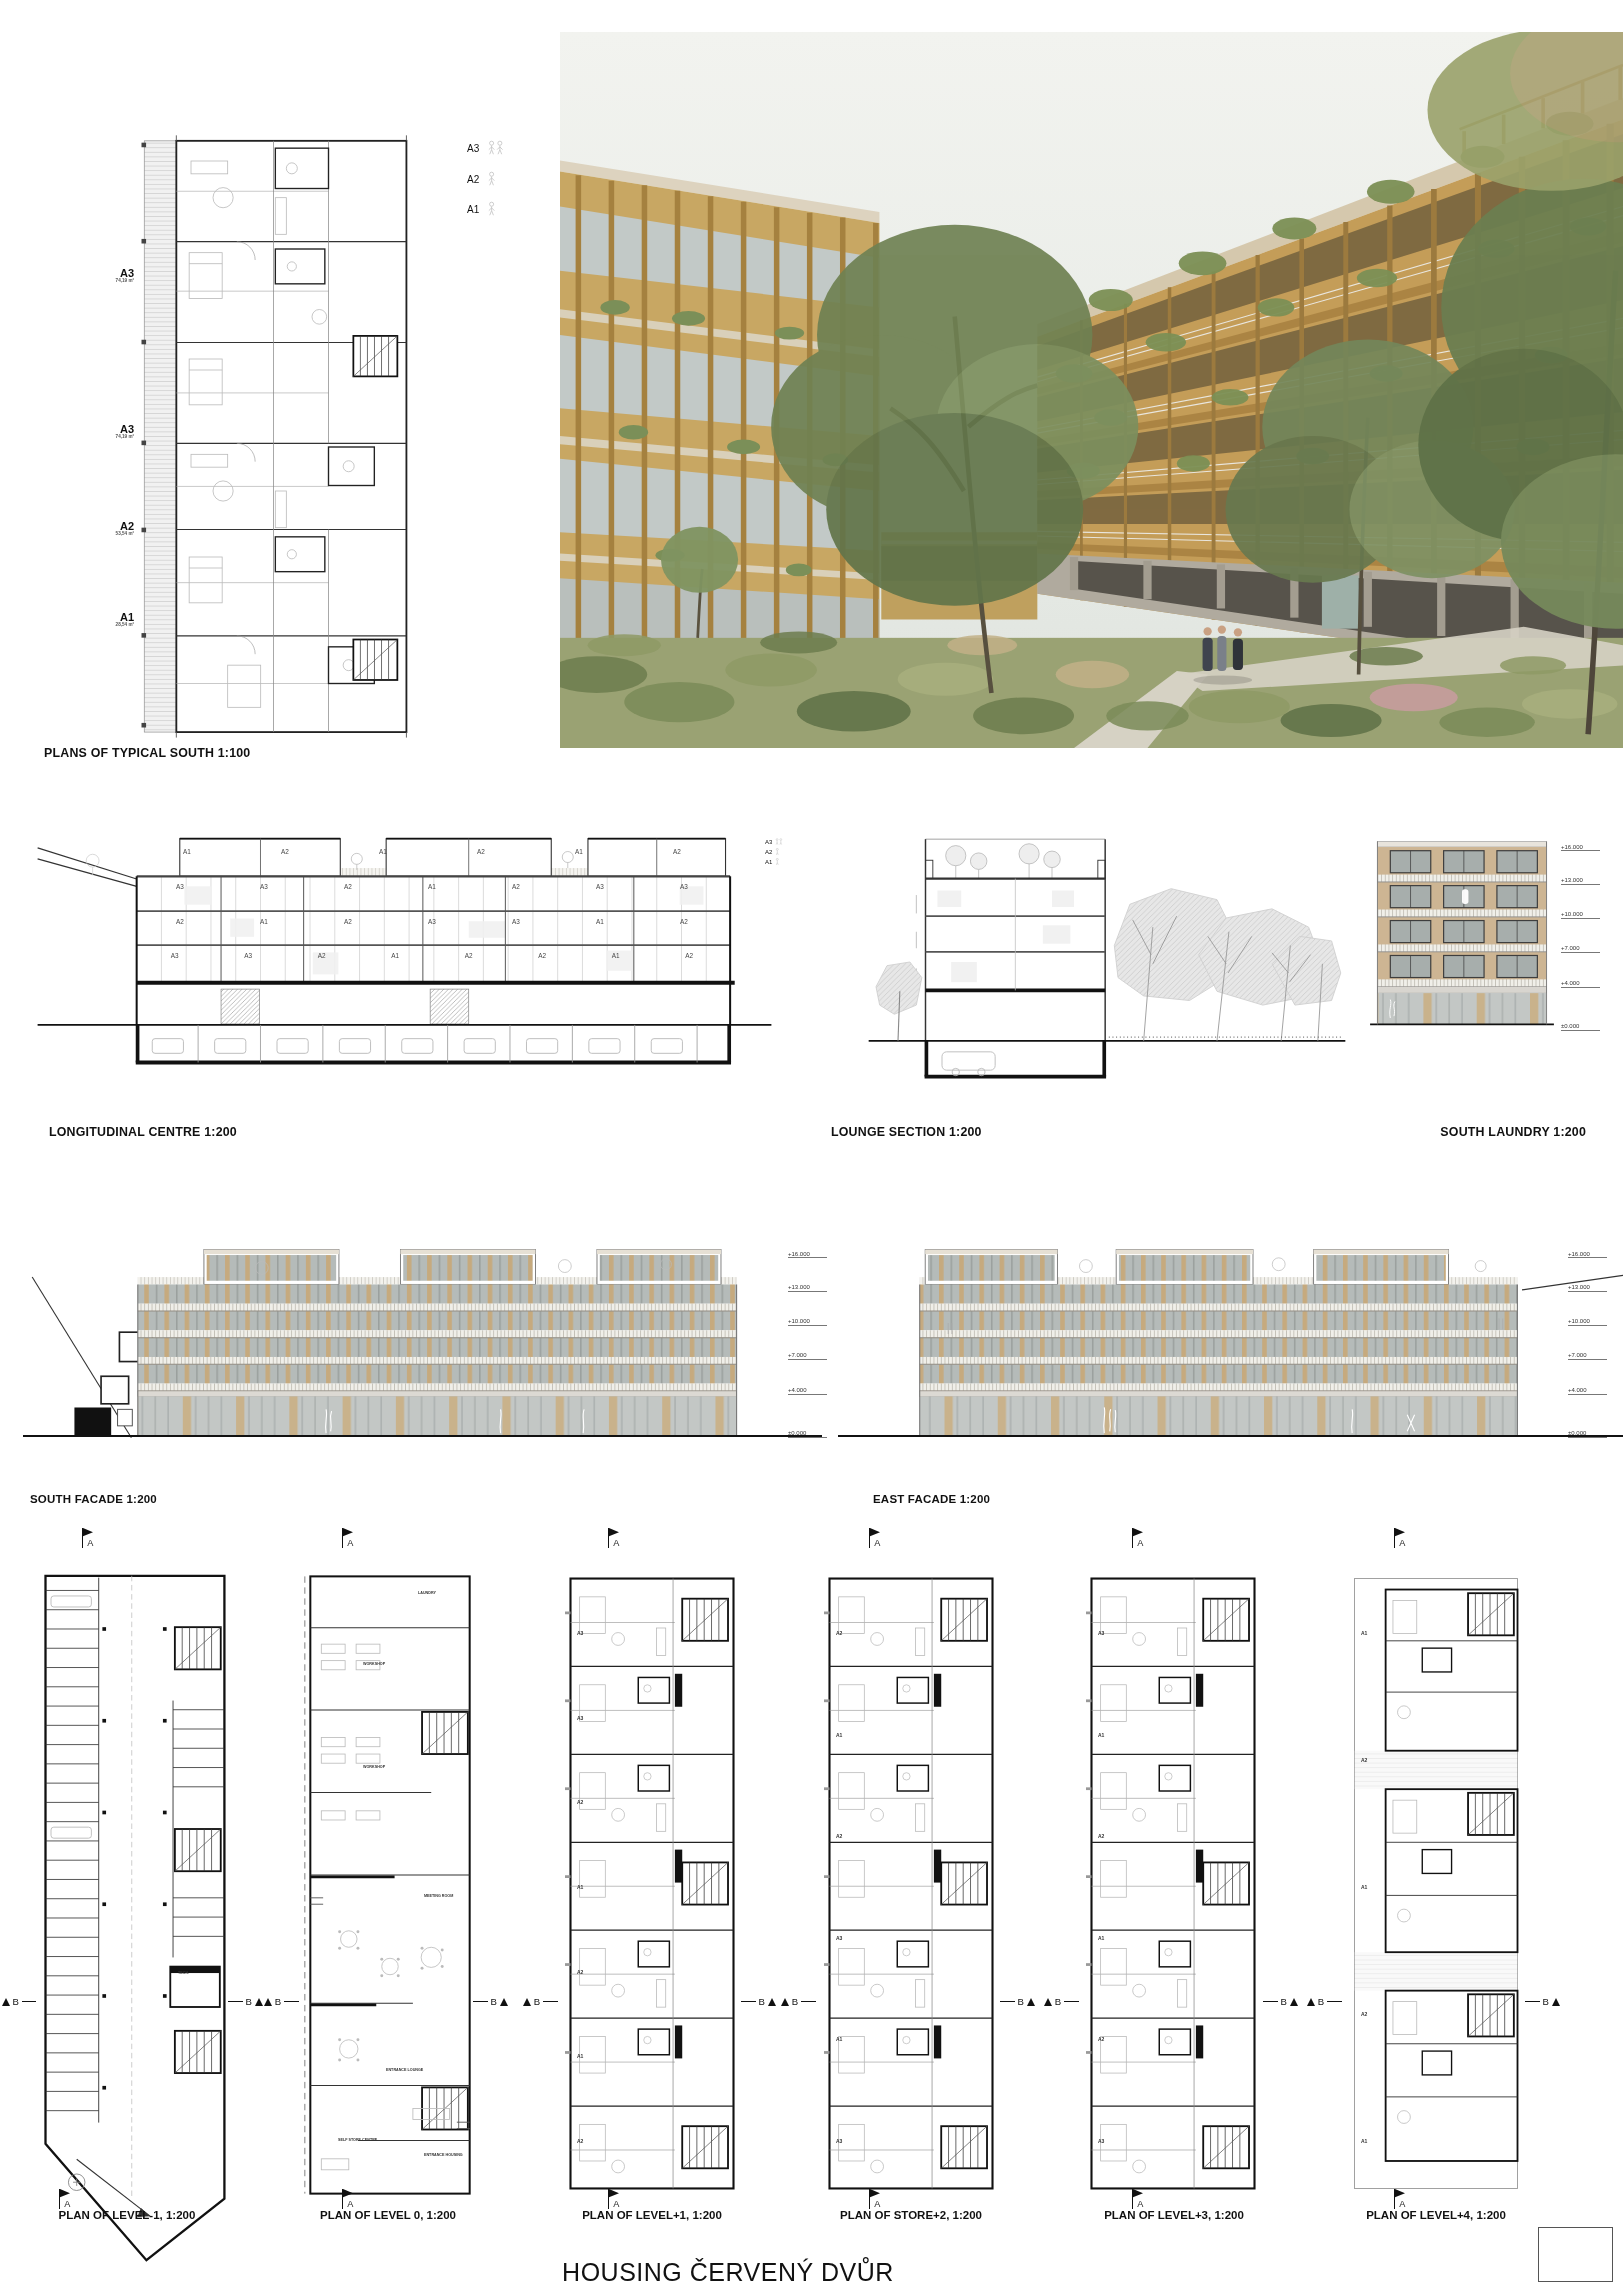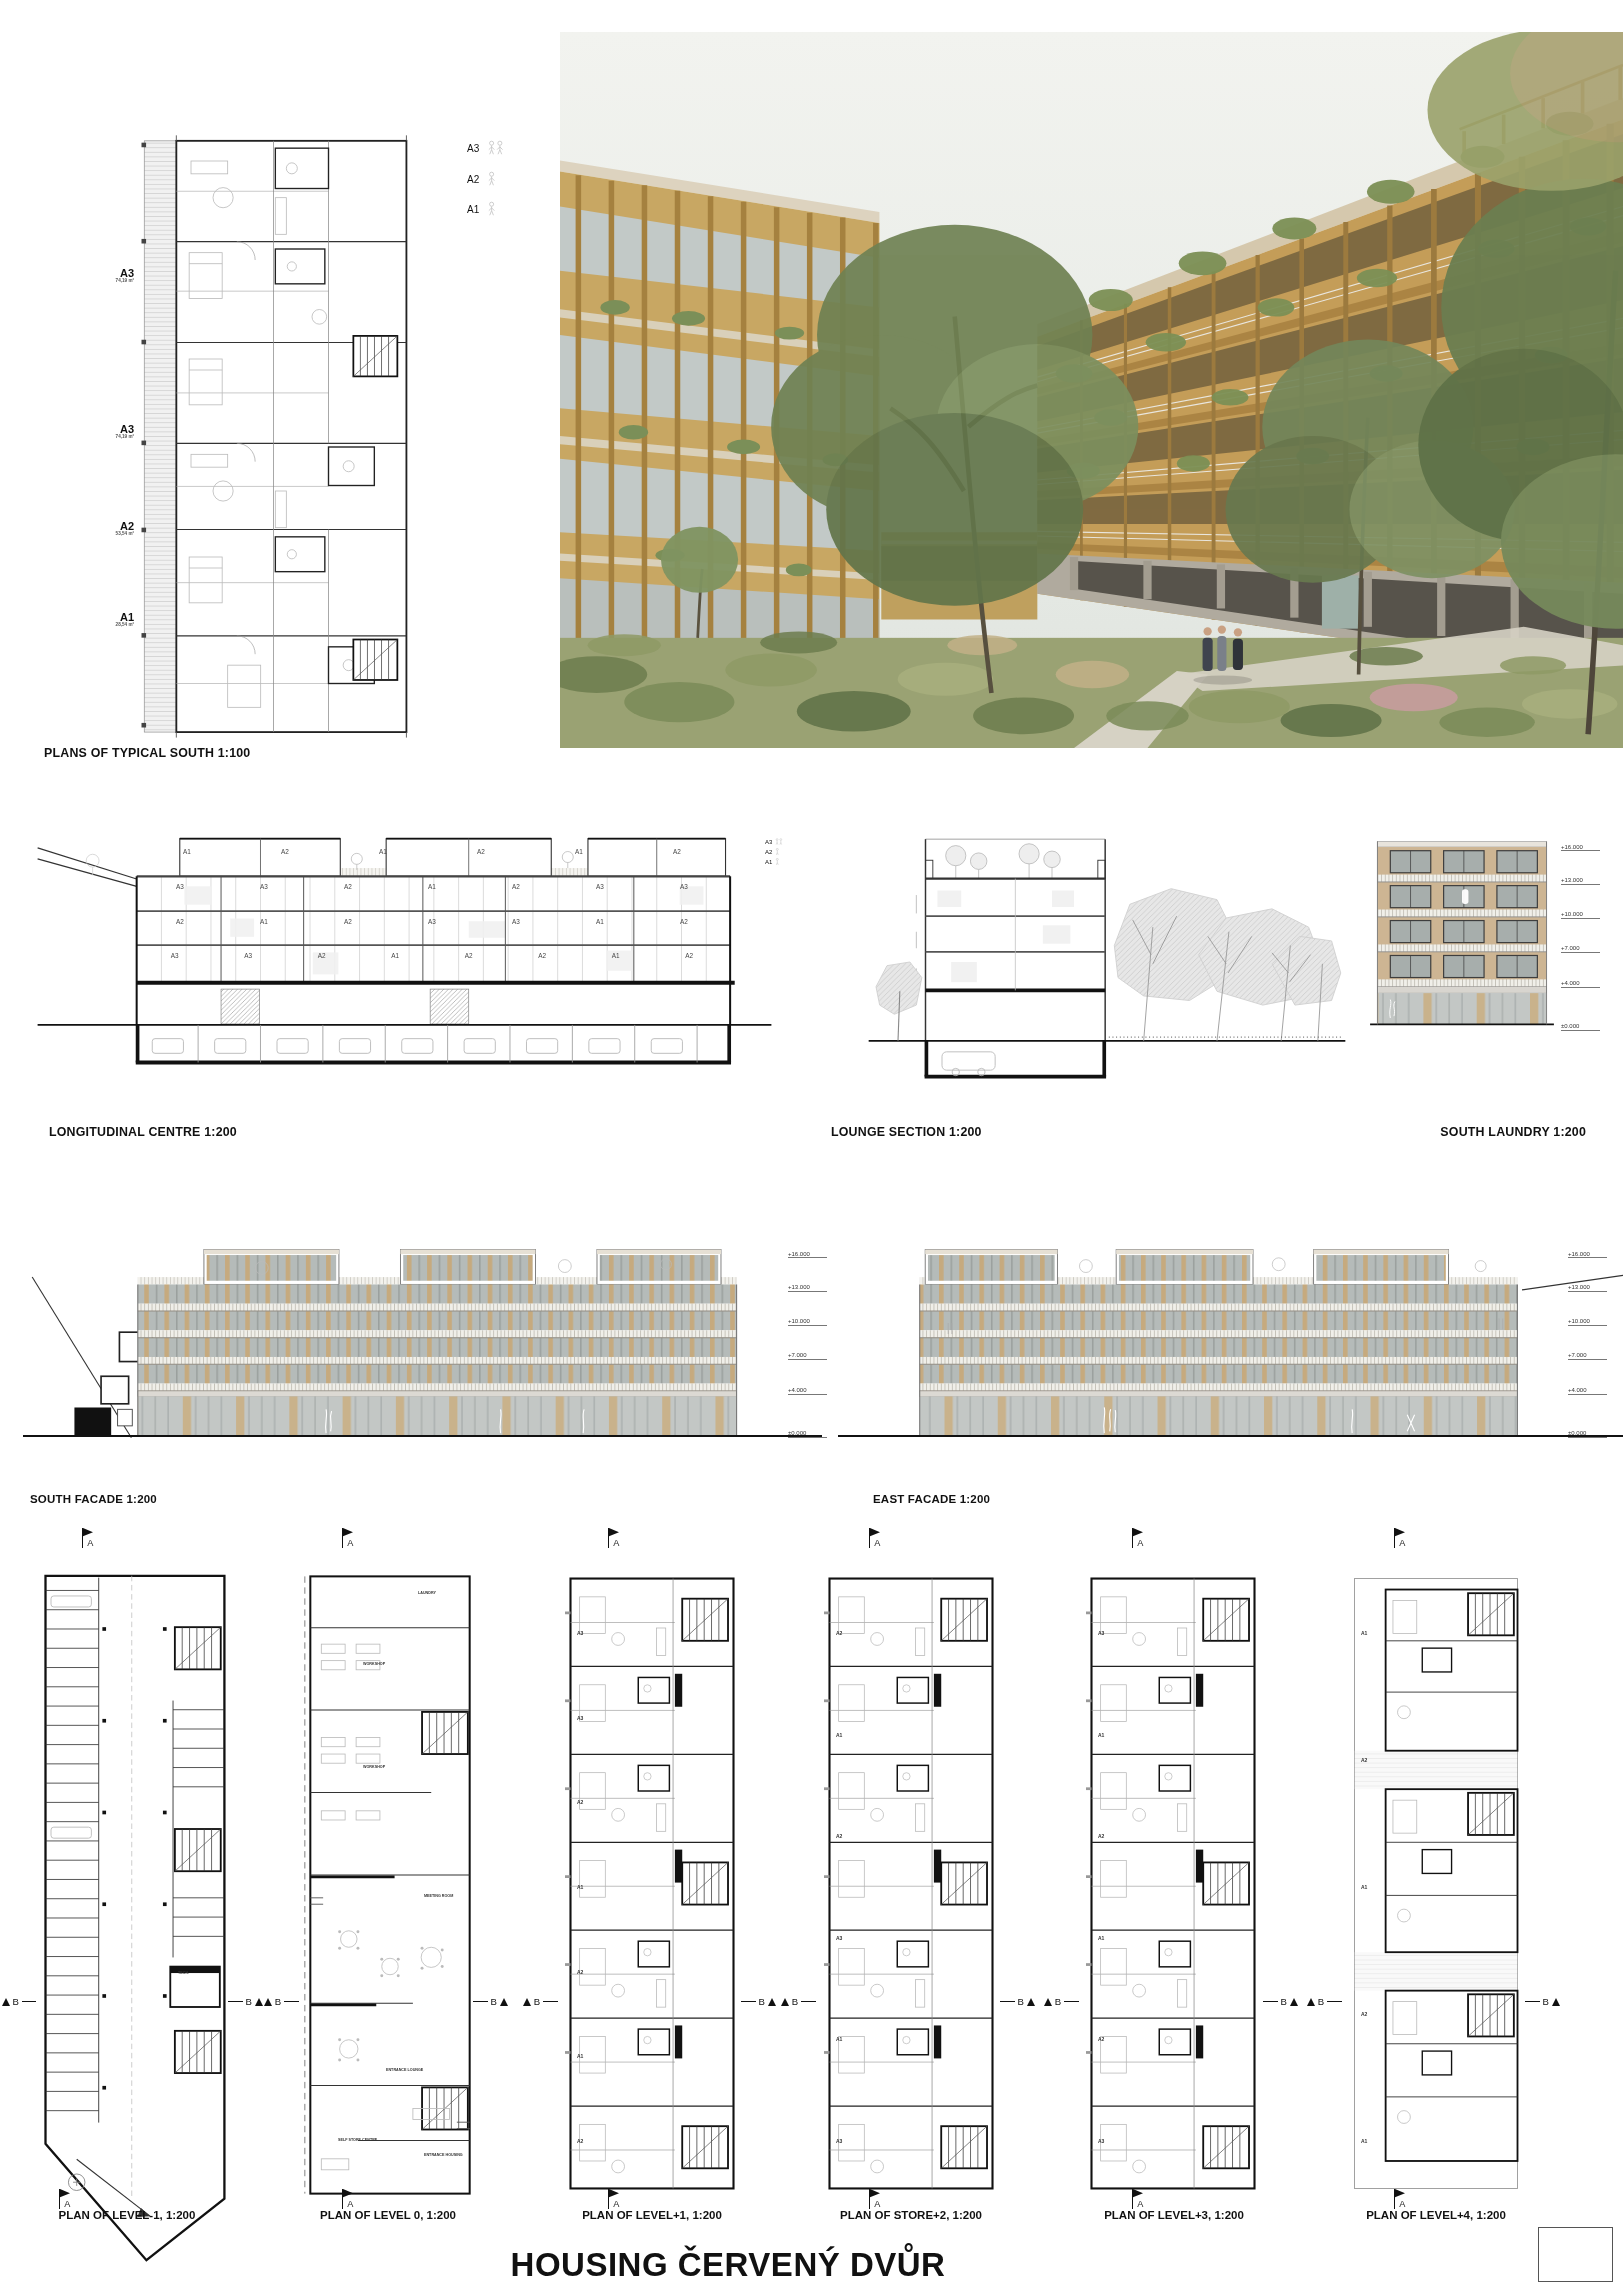--- a/index.html
+++ b/index.html
@@ -2,21 +2,21 @@
 <html style="font-size:14.7px"><head>
 <meta charset="utf-8">
 <style>
   html,body{margin:0;padding:0;background:#fff;}
   #board{position:relative;width:1624px;height:2296px;background:#fff;overflow:hidden;
          font-family:"Liberation Sans","DejaVu Sans",sans-serif;color:#111;}
   .abs{position:absolute;}
   .sec-title{position:absolute;font-weight:bold;font-size:12.4px;letter-spacing:0.2px;white-space:nowrap;}
   .sec-title.small{font-size:11.5px;}
   .plan-title{position:absolute;font-weight:bold;font-size:11.5px;white-space:nowrap;transform:translateX(-50%);}
-  .big-title{position:absolute;font-weight:bold;font-size:33px;letter-spacing:0.5px;white-space:nowrap;transform:translateX(-50%);}
+  .big-title{position:absolute;font-weight:normal;font-size:25px;letter-spacing:0.5px;white-space:nowrap;transform:translateX(-50%);margin-top:12px;}
   
   .tf-labels{position:absolute;left:79px;top:133px;width:55px;height:514px;}
   .tf-labels>div{position:absolute;right:0;text-align:right;}
   .tf-labels>div:nth-child(1){top:135px;} .tf-labels>div:nth-child(2){top:291px;}
   .tf-labels>div:nth-child(3){top:388px;} .tf-labels>div:nth-child(4){top:479px;}
   .tf-name{font-weight:bold;font-size:11px;line-height:10px;}
   .tf-area{font-size:4.6px;color:#555;font-weight:bold;}
   
   .legend{position:absolute;left:467px;top:140px;display:flex;flex-direction:column;gap:13px;}
   .legend-row{display:flex;align-items:center;gap:7.3px;font-size:10px;}

